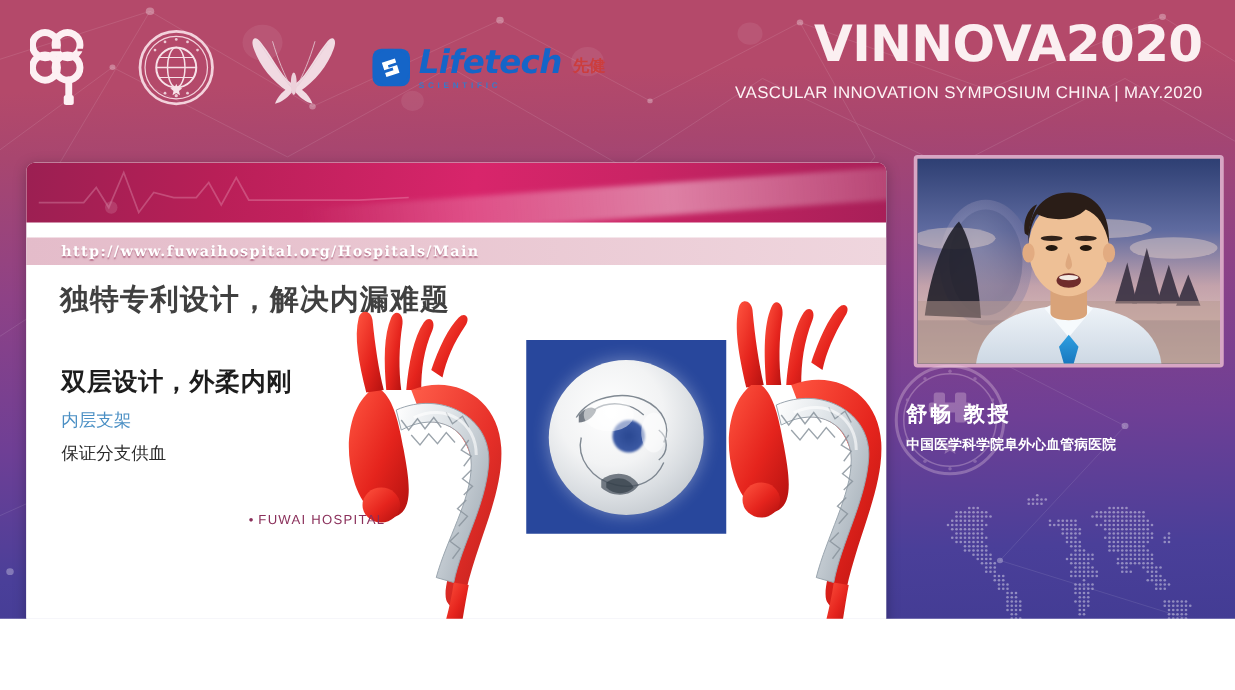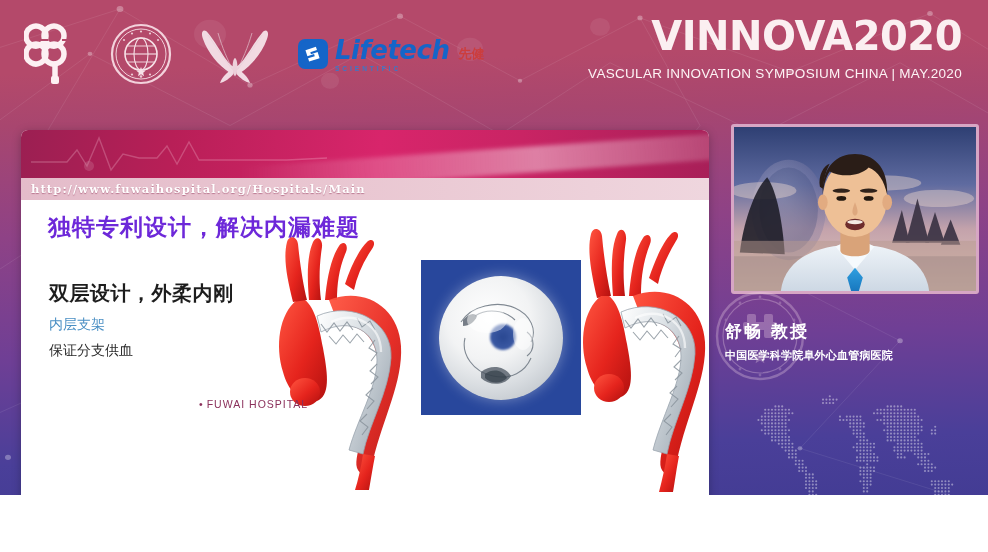--- a/index.html
+++ b/index.html
@@ -100,33 +100,33 @@
   #slide-banner .sheen {
     position:absolute; right:-10%; top:38%;
     width:78%; height:26px;
     background:linear-gradient(90deg,rgba(255,255,255,0) 0%,rgba(255,255,255,.42) 55%,rgba(255,255,255,.08) 100%);
     transform:rotate(-4deg); filter:blur(2px);
   }
   #slide-banner .ecg { position:absolute; left:6px; top:2px; opacity:.45; }
   #slide-url {
     height:22px; width:100%;
     background:linear-gradient(90deg,#e4bcca 0%,#e9c6d1 45%,#efd6de 100%);
-    display:flex; align-items:center; padding-left:10px;
+    display:flex; align-items:center; padding-left:28px;margin-top:12px;
   }
   #slide-url span {
     font-family:"DejaVu Serif", serif;
     font-size:11.5px; font-weight:bold; color:#ffffff;
     letter-spacing:1.1px;
     text-shadow:0 1px 1px rgba(150,60,95,.55);
   }
   #slide-body { position:relative; width:100%; height:308px; background:#fff; }
 
   #slide-title {
     position:absolute; left:27px; top:12px;
-    font-size:23px; font-weight:bold; color:#6d28d9;
+    font-size:23px; font-weight:bold; color:#404040;
     letter-spacing:1px;
     font-family:"DejaVu Sans", sans-serif;
   }
   #slide-bullets { position:absolute; left:28px; top:80px; }
   .b-head {
     font-size:20px; font-weight:bold; color:#1d1d1d;
     letter-spacing:.5px; margin-bottom:9px;
     font-family:"DejaVu Sans", sans-serif;
   }
   .b-blue {

